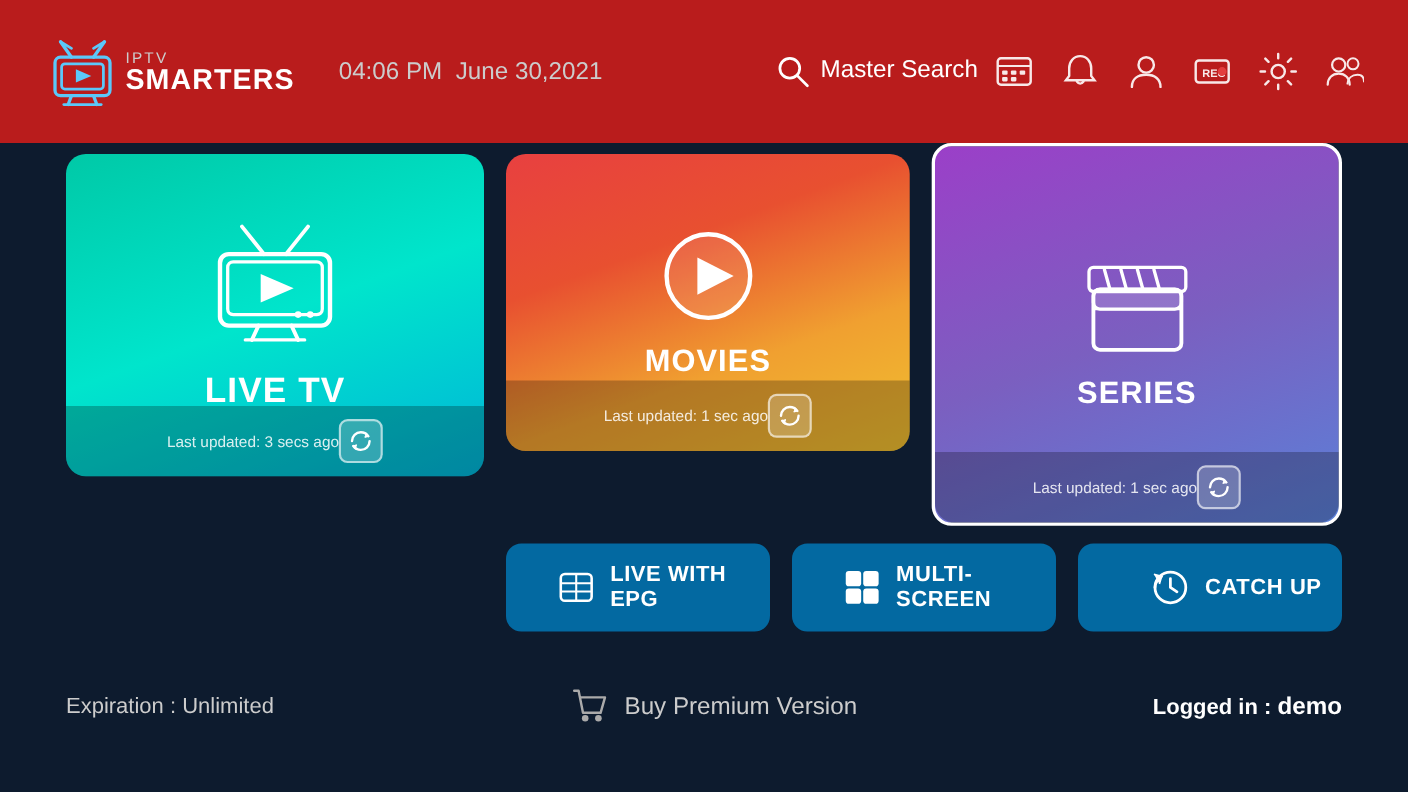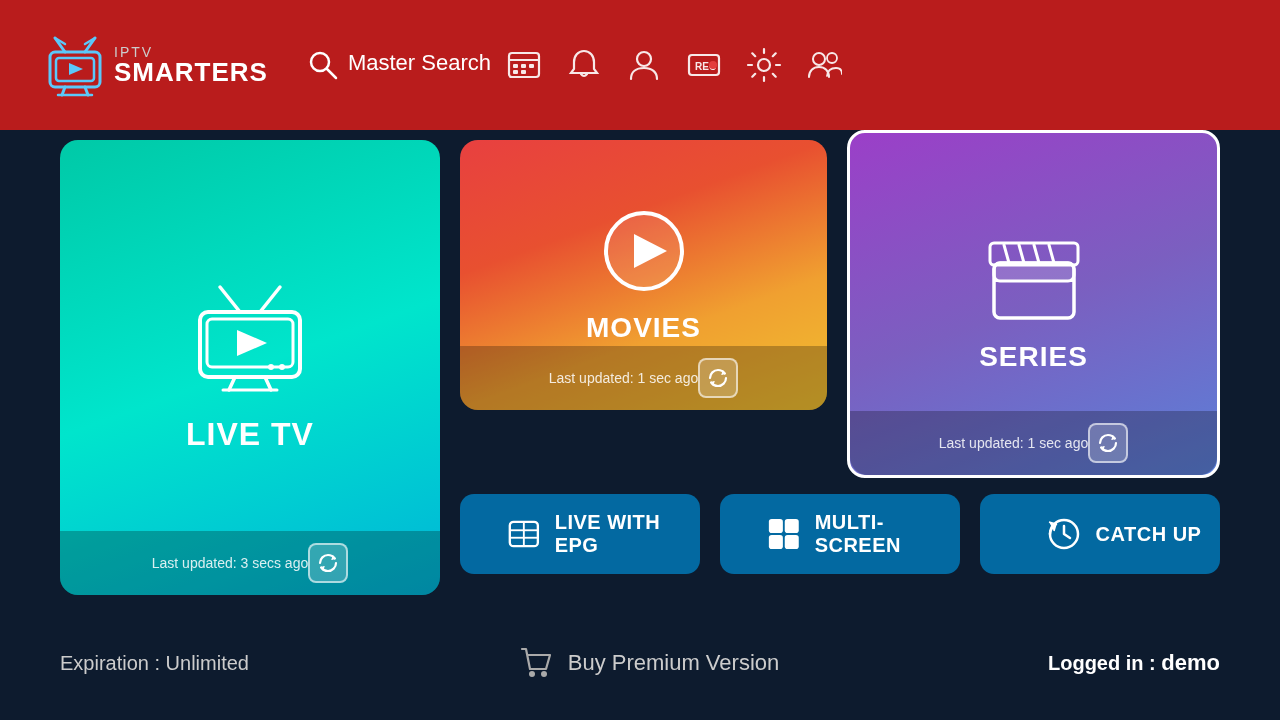--- a/index.html
+++ b/index.html
@@ -103,21 +103,21 @@
     .cards-row {
       display: flex;
       gap: 20px;
       align-items: flex-start;
       margin-bottom: 16px;
     }
 
     
     .live-tv-card {
       width: 380px;
-      height: 455px;
+      height: 293px;
       border-radius: 18px;
       background: linear-gradient(160deg, #00c9a7, #00e5cc, #00b4d8);
       display: flex;
       flex-direction: column;
       align-items: center;
       justify-content: center;
       position: relative;
       cursor: pointer;
       flex-shrink: 0;
     }
@@ -298,20 +298,23 @@
       <line x1="25" y1="57" x2="22" y2="65" stroke="#5bc8fa" stroke-width="3" stroke-linecap="round"></line>
       <line x1="45" y1="57" x2="48" y2="65" stroke="#5bc8fa" stroke-width="3" stroke-linecap="round"></line>
       <line x1="18" y1="65" x2="52" y2="65" stroke="#5bc8fa" stroke-width="2.5" stroke-linecap="round"></line>
     </svg>
     <div class="logo-text">
       <span class="logo-iptv">IPTV</span>
       <span class="logo-smarters">SMARTERS</span>
     </div>
   </div>
 
+  <div class="datetime">
+    <span>04:06 PM</span>&nbsp;&nbsp;<span>June 30,2021</span>
+  </div>
 
   <div class="search-area">
     <svg width="30" height="30" viewBox="0 0 30 30" fill="none">
       <circle cx="12" cy="12" r="9" stroke="white" stroke-width="2.5"></circle>
       <line x1="19" y1="19" x2="28" y2="28" stroke="white" stroke-width="2.5" stroke-linecap="round"></line>
     </svg>
     <span class="search-label">Master Search</span>
   </div>
 
   <div class="header-icons">

